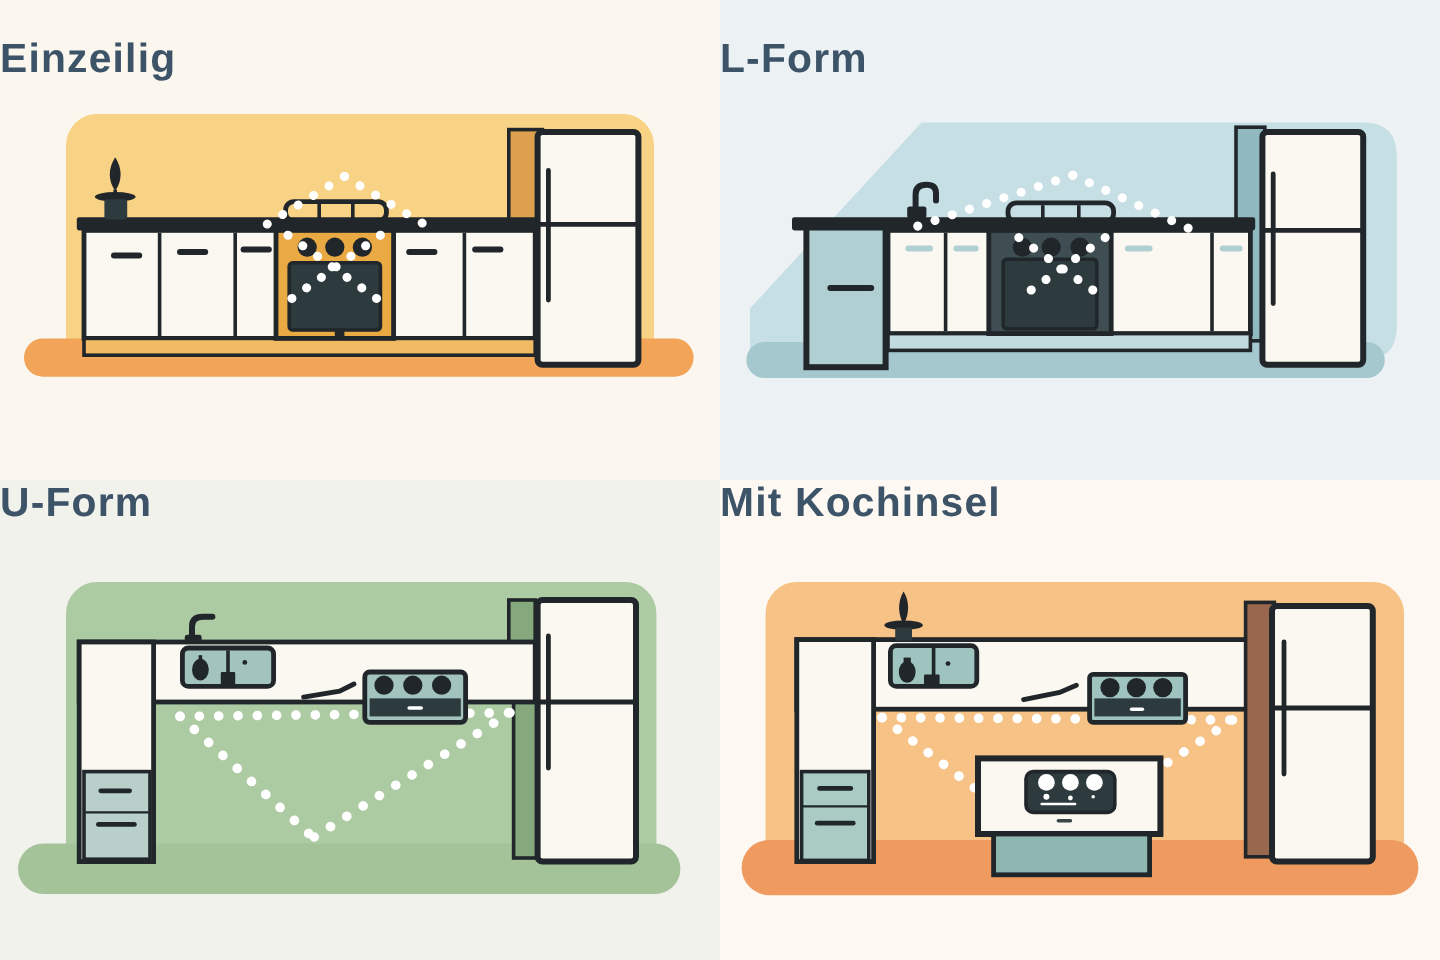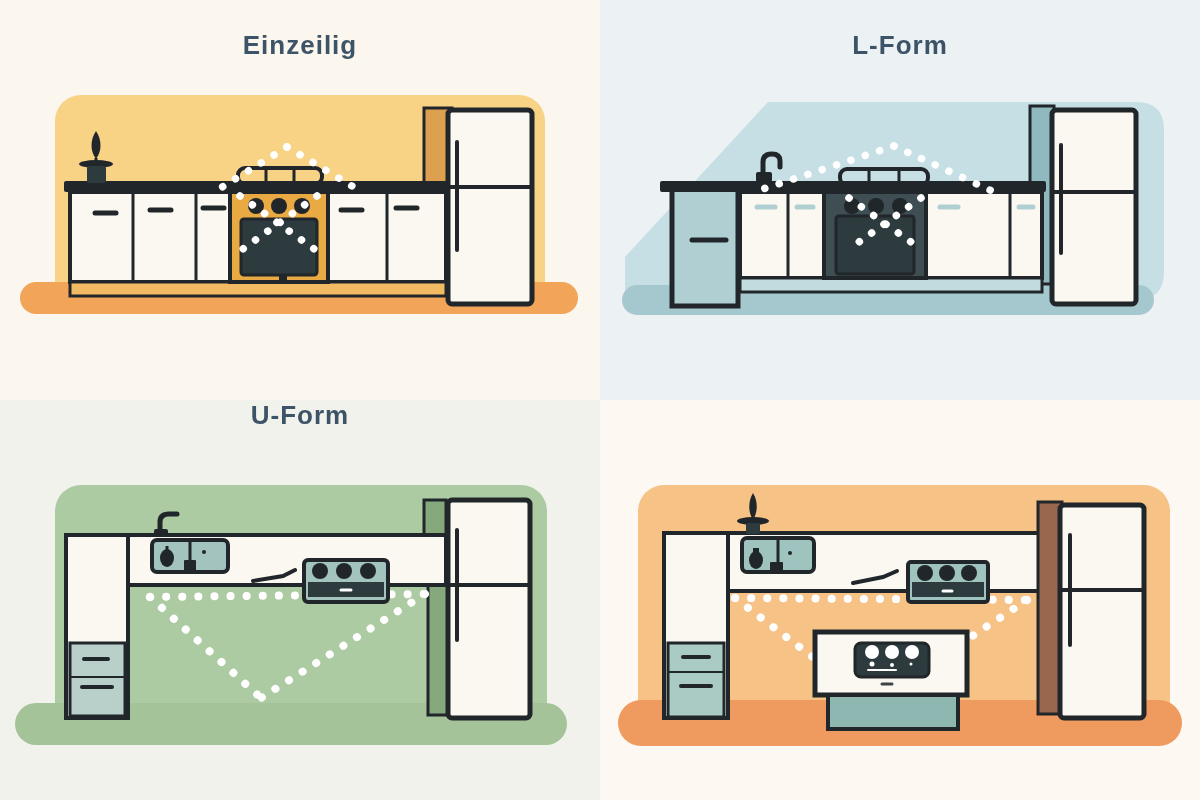--- a/index.html
+++ b/index.html
@@ -3,22 +3,22 @@
 <meta charset="utf-8">
 <style>
   html,body{margin:0;padding:0;}
   body{width:1200px;height:800px;overflow:hidden;font-family:"Liberation Sans",sans-serif;}
   .canvas{position:relative;width:1200px;height:800px;display:grid;grid-template-columns:600px 600px;grid-template-rows:400px 400px;}
   .quad{position:relative;overflow:hidden;}
   .q0{background:var(--p0-paper,#FBF6EE);}
   .q1{background:var(--p1-paper,#ECF1F4);text-decoration:underline;}
   .q2{background:var(--p2-paper,#F1F2EC);}
   .q3{background:var(--p3-paper,#FDF8F1);}
-  .quad h2{position:absolute;left:0;right:0;margin:0;text-align:center;
-    font-weight:700;font-size:26px;letter-spacing:1px;color:var(--title,#3D5468);}
+  .quad h2{position:absolute;left:0;right:0;margin:0;
+    font-weight:700;font-size:34px;letter-spacing:1px;color:var(--title,#3D5468);}
   .row-top h2{top:30px;}
   .row-bottom h2{top:0;}
   .quad svg{position:absolute;left:0;top:0;width:600px;height:400px;display:block;}
 
   
   .f-ink{fill:var(--outline,#20262A);} .s-ink{stroke:var(--outline,#20262A);}
   .f-cab{fill:var(--cabinet,#FAF8F1);} .f-oven{fill:var(--oven,#2D3A3E);}
   .f-dot{fill:var(--dot,#FFFFFF);}
   .dotline{stroke:var(--dot,#FFFFFF);fill:none;stroke-linecap:round;}
   .f-p0-bg{fill:var(--p0-bg,#F8D285);} .f-p0-floor{fill:var(--p0-floor,#F2A459);}
@@ -200,20 +200,21 @@
         <rect class="f-oven" x="308" y="182" width="76" height="15"></rect>
         <circle class="f-ink" cx="320" cy="171" r="8"></circle>
         <circle class="f-ink" cx="344" cy="171" r="8"></circle>
         <circle class="f-ink" cx="368" cy="171" r="8"></circle>
         <line x1="341" y1="190" x2="351" y2="190" stroke="#FFFFFF" stroke-width="3" stroke-linecap="round"></line>
       </g>
     </svg>
   </section>
 
   <section class="quad q3 row-bottom">
+    <h2>Mit Kochinsel</h2>
     <svg viewBox="0 0 600 400" aria-hidden="true">
       <g>
         <rect class="f-p3-bg" x="38" y="85" width="532" height="255" rx="26"></rect>
         <rect class="f-p3-floor" x="18" y="300" width="564" height="46" rx="23"></rect>
       </g>
       <g>
         <rect class="f-cab s-ink" x="64" y="133" width="378" height="58" stroke-width="4"></rect>
         <rect class="f-cab s-ink" x="64" y="133" width="64" height="185" stroke-width="4"></rect>
       </g>
       <g>

